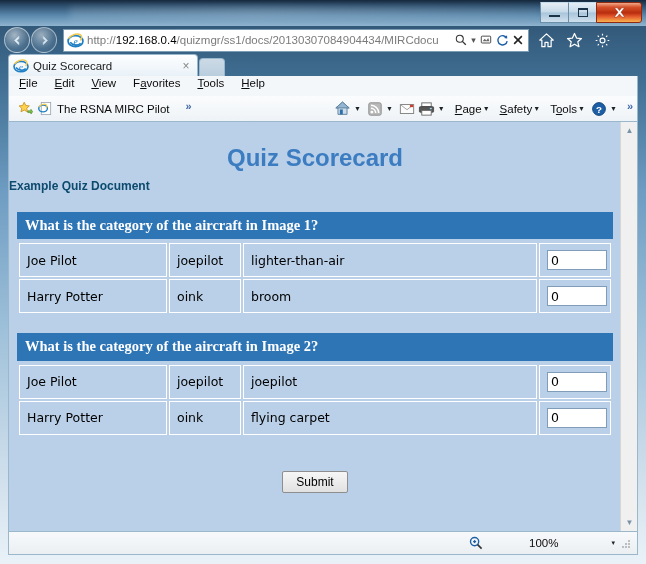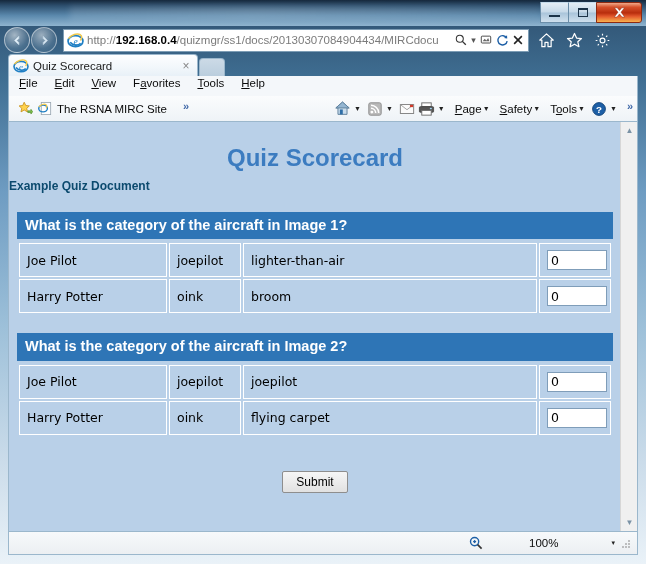--- a/index.html
+++ b/index.html
@@ -84,21 +84,21 @@
   #ie-badge-addr {
     width: 17px; height: 17px; margin: 0 3px 0 1px; flex: 0 0 auto;
   }
   #urltext {
     flex: 1 1 auto;
     font-size: 11.5px;
     color: #7b7b7b;
     white-space: nowrap; overflow: hidden;
     line-height: 15px;
   }
-  #urltext .host { color: #000; font-weight: bold; }
+  #urltext .host { color: #000; font-weight: normal; }
   #urltext .scheme { color: #7b7b7b; }
   .addr-icon {
     flex: 0 0 auto;
     width: 16px; height: 17px;
     display: flex; align-items: center; justify-content: center;
     color: #3a3a3a; font-size: 12px;
   }
   .addr-icon.sep { width: 9px; color:#555; font-size: 9px; }
 
   #nav-right {
@@ -222,20 +222,21 @@
   }
 
   .qblock { margin: 0 8px; }
   .qheader {
     background: #2e75b6;
     color: #ffffff;
     font-size: 14.5px;
     font-weight: bold;
     padding: 5px 8px 6px 8px;
     line-height: 1.15;
+    font-family: Liberation Serif, serif;
   }
   table.scores {
     width: 100%;
     border-collapse: separate;
     border-spacing: 2px;
     margin-top: 2px;
     table-layout: fixed;
   }
   table.scores td {
     background: #b9d0e8;
@@ -426,21 +427,21 @@
         <svg width="15" height="15" viewBox="0 0 16 16">
           <path d="M6.6 1.3 L8.3 4.8 L12.1 5.2 L9.3 7.8 L10.1 11.6 L6.6 9.6 L3.2 11.6 L4 7.8 L1.2 5.2 L5 4.8 Z" fill="#ffd24d" stroke="#c9921c" stroke-width="0.9" stroke-linejoin="round"></path>
           <path d="M10.5 10.5 L13.8 10.5 L13.8 8.9 L15.6 11.4 L13.8 13.9 L13.8 12.3 L10.5 12.3 Z" fill="#7ec24a" stroke="#4d8a26" stroke-width="0.7"></path>
         </svg>
       </div>
       <svg class="ie-badge-fav" viewBox="0 0 16 16">
         <rect x="3.5" y="1.5" width="10" height="13" fill="#ffffff" stroke="#9aa7b2" stroke-width="0.9"></rect>
         <ellipse cx="5.4" cy="8" rx="4.6" ry="3.6" fill="none" stroke="#1f7fc4" stroke-width="1.5"></ellipse>
         <path d="M0.9 6.4 C2.8 3.8 6.6 2.6 8.6 3.9 C9.8 4.7 9.6 6.2 8.6 7.6" fill="none" stroke="#f2c94c" stroke-width="1.2"></path>
       </svg>
-      <div id="fav-label">The RSNA MIRC Site</div>
+      <div id="fav-label">The RSNA MIRC Pilot</div>
       <div id="fav-chev">»</div>
     </div>
 
     <div id="cmd-right">
       <div class="cmd-ico">
         <svg width="17" height="17" viewBox="0 0 18 18">
           <path d="M9 2.2 L16 8.4 L13.8 8.4 L13.8 15.2 L4.2 15.2 L4.2 8.4 L2 8.4 Z" fill="#c9dcec" stroke="#5d7f9c" stroke-width="1"></path>
           <rect x="6.2" y="10" width="3.1" height="5.2" fill="#2f6fa8"></rect>
           <path d="M9 2.2 L16 8.4 L2 8.4 Z" fill="#94b6d2" stroke="#5d7f9c" stroke-width="1"></path>
         </svg>

